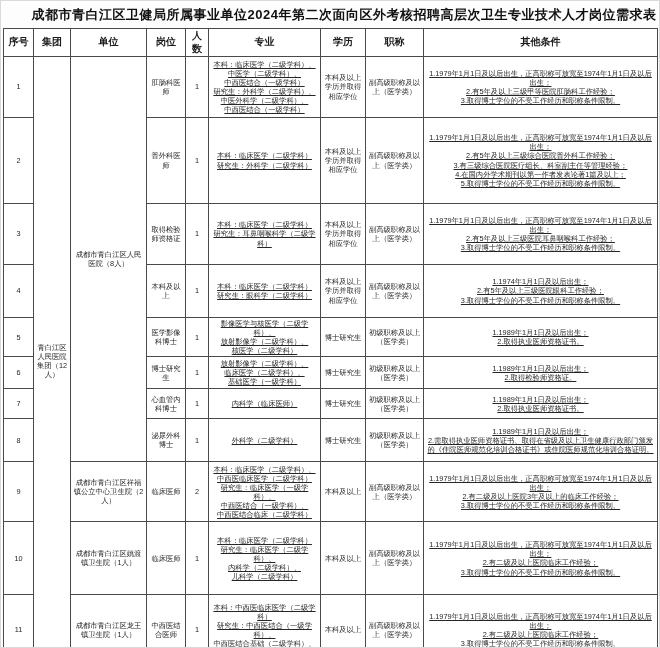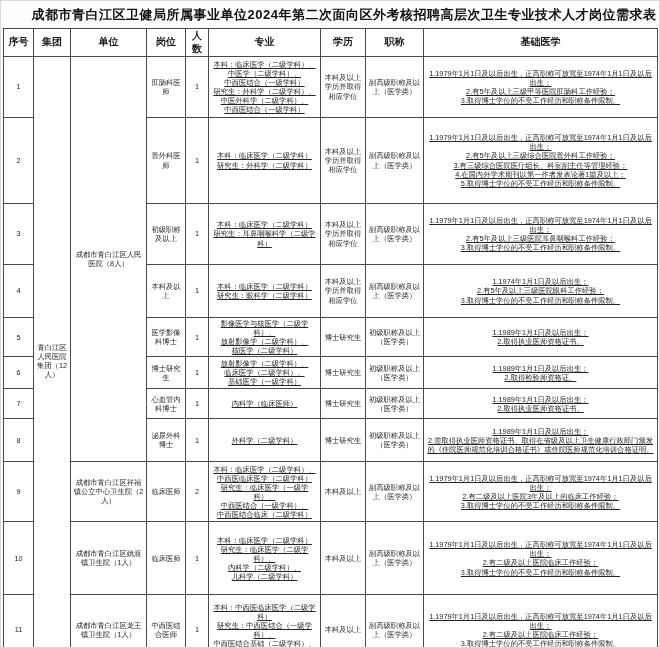--- a/index.html
+++ b/index.html
@@ -51,21 +51,21 @@
     <thead>
       <tr>
         <th>序号</th>
         <th>集团</th>
         <th>单位</th>
         <th>岗位</th>
         <th>人数</th>
         <th>专业</th>
         <th>学历</th>
         <th>职称</th>
-        <th>基础医学</th>
+        <th>其他条件</th>
       </tr>
     </thead>
     <tbody>
       <tr style="height:61px">
         <td>1</td>
         <td class="group" rowspan="11">青白江区人民医院集团（12人）</td>
         <td class="unit" rowspan="8">成都市青白江区人民医院（8人）</td>
         <td>肛肠科医师</td>
         <td>1</td>
         <td class="major">本科：临床医学（二级学科）、
@@ -89,21 +89,21 @@
         <td>本科及以上学历并取得相应学位</td>
         <td>副高级职称及以上（医学类）</td>
         <td class="other">1.1979年1月1日及以后出生，正高职称可放宽至1974年1月1日及以后出生；
 2.有5年及以上三级综合医院普外科工作经验；
 3.有三级综合医院医疗组长、科室副主任等管理经验；
 4.在国内外学术期刊以第一作者发表论著1篇及以上；
 5.取得博士学位的不受工作经历和职称条件限制。</td>
       </tr>
       <tr style="height:61px">
         <td>3</td>
-        <td>初级职称及以上</td>
+        <td>取得检验师资格证</td>
         <td>1</td>
         <td class="major">本科：临床医学（二级学科）
 研究生：耳鼻咽喉科学（二级学科）</td>
         <td>本科及以上学历并取得相应学位</td>
         <td>副高级职称及以上（医学类）</td>
         <td class="other">1.1979年1月1日及以后出生，正高职称可放宽至1974年1月1日及以后出生；
 2.有5年及以上三级医院耳鼻咽喉科工作经验；
 3.取得博士学位的不受工作经历和职称条件限制。</td>
       </tr>
       <tr style="height:53px">

